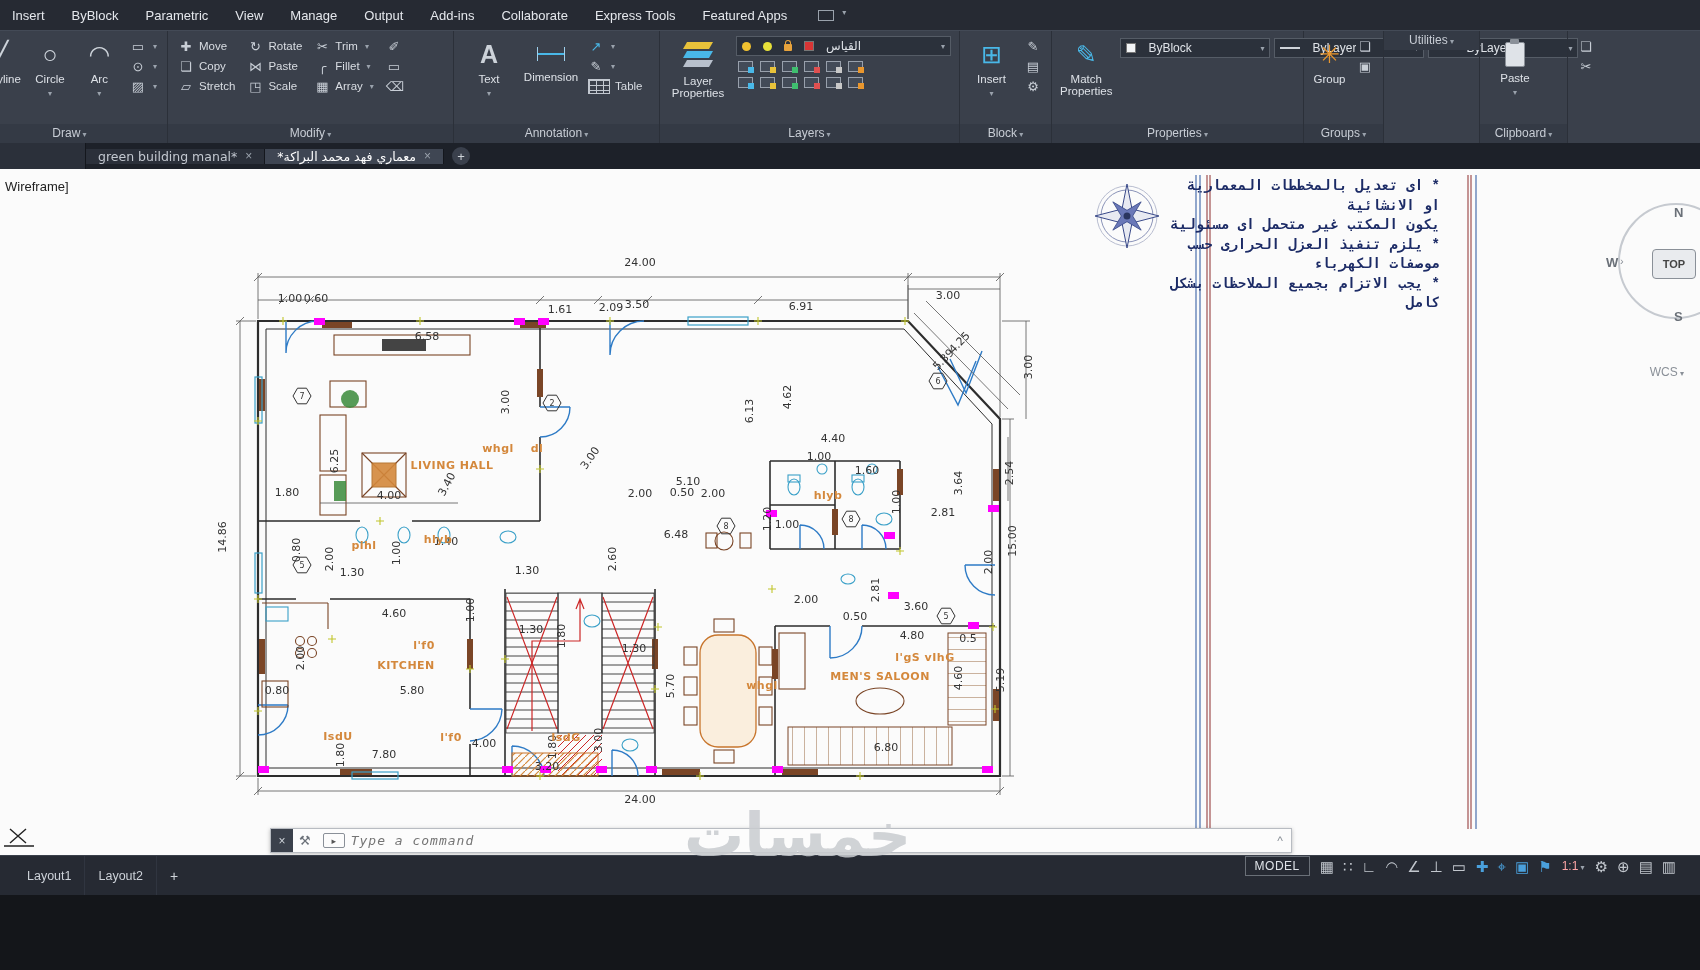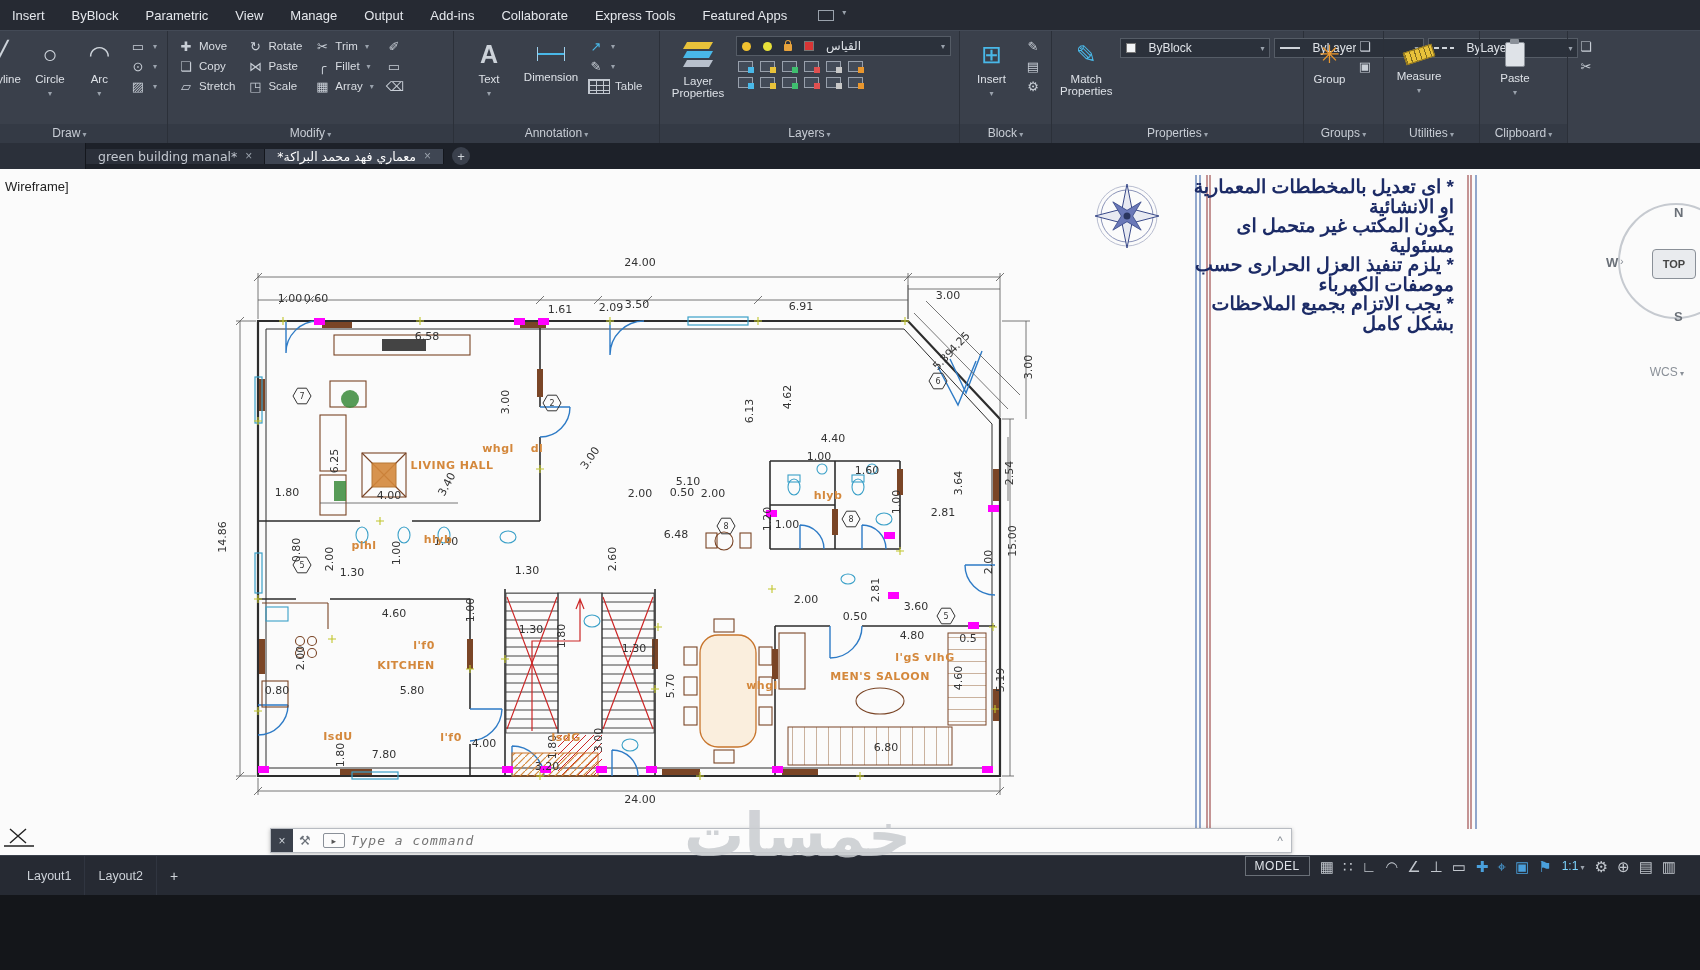--- a/index.html
+++ b/index.html
@@ -72,22 +72,22 @@
         font-size:12.5px;border-right:1px solid #14171d;white-space:nowrap}
   .ftab.active{background:#3f4653;color:#fff}
   .ftab-label{font-family:"DejaVu Sans",sans-serif}
   .ftab-close{color:#9aa2ac;font-size:12px;cursor:default}
   .ftab-add{width:18px;height:18px;border-radius:50%;background:#3a404c;color:#cfd4da;display:flex;
             align-items:center;justify-content:center;margin:auto 8px;font-size:13px}
 
   
   .canvas{position:absolute;left:0;top:169px;width:1700px;height:686px;background:#fbfbfb;overflow:hidden}
   .view-label{position:absolute;left:5px;top:10px;color:#222;font-size:13px}
-  .notes{position:absolute;right:246px;top:8px;width:270px;text-align:right;direction:rtl;color:#1c2b66;
-         font-family:Liberation Sans, sans-serif;font-size:19px;line-height:19.5px;font-weight:bold}
+  .notes{position:absolute;right:260px;top:8px;width:270px;text-align:right;direction:rtl;color:#1c2b66;
+         font-family:Liberation Mono, monospace;font-size:14px;line-height:19.5px;font-weight:bold}
   .viewcube{position:absolute;right:0;top:22px;width:110px;height:160px}
   .vc-ring{position:absolute;left:28px;top:12px;width:116px;height:116px;border:2px solid #c6cad0;border-radius:50%}
   .vc-letter{position:absolute;color:#6a7078;font-size:13px;font-weight:bold}
   .vc-n{left:84px;top:14px}.vc-w{left:16px;top:64px}.vc-s{left:84px;top:118px}
   .vc-arr{position:absolute;left:30px;top:64px;color:#8a9098;font-size:11px}
   .vc-top{position:absolute;left:62px;top:58px;width:44px;height:30px;background:#e9ebee;border:1px solid #8a9098;
           border-radius:4px;color:#444;font-size:11px;font-weight:bold;display:flex;align-items:center;justify-content:center}
   .wcs{position:absolute;right:16px;top:196px;color:#8a9098;font-size:12px}
   .wcs::after{content:" ▾";font-size:8px}
   .cmdbar{position:absolute;left:270px;top:659px;width:1022px;height:25px;background:rgba(252,252,252,.88);
@@ -128,21 +128,21 @@
   .bottombar{position:absolute;left:0;top:855px;width:1700px;height:40px;background:#262a33;display:flex;
              align-items:flex-start;border-top:1px solid #3a404b;z-index:10}
   .ltabs{display:flex;align-items:center;height:100%;padding-left:14px}
   .ltab{padding:0 13px;color:#cdd2d9;font-size:12.5px;height:100%;display:flex;align-items:center;border-right:1px solid #303540}
   .ltab.add{border:none;color:#cfd4da;font-size:14px}
   .statusbar{margin-left:auto;display:flex;align-items:center;gap:10px;padding-right:24px}
   .model-btn{color:#dfe3e8;border:1px solid #6a7078;padding:2px 9px;font-size:12px;letter-spacing:.5px}
   .sticons{display:flex;align-items:center;gap:9px}
   .sticon{color:#c2c7ce;font-size:15px;line-height:1}
   .sticon.blue{color:#4aa0dc}
-  .scale-btn{color:#7dd3fc;font-size:12px}
+  .scale-btn{color:#fca5a5;font-size:12px}
   .scale-btn::after{content:" ▾";font-size:8px;color:#9aa2ac}
   .bottomfill{position:absolute;left:0;top:895px;width:1700px;height:75px;background:#14161a}
 </style>
 </head>
 <body>
 
 <div id="app">
 
   <div class="menubar">
     <span id="menu-items" style="display:flex;gap:27px">
@@ -372,26 +372,20 @@
             </div>
           <div class="tool-sm">
               <span class="ic">▣</span>
             </div>
         </div>
       </div>
       <div class="panel-label">Groups</div>
     </div>
 
     <div class="panel" style="width:96px">
-      <div class="panel-body">
-        <div class="tool-lg dd">
-          <span class="ruler-ic"></span>
-          <span>Measure</span>
-        </div>
-      </div>
       <div class="panel-label">Utilities</div>
     </div>
 
     <div class="panel" style="width:88px">
       <div class="panel-body">
         <div class="tool-lg dd">
           <span class="paste-ic"></span>
           <span>Paste</span>
         </div>
       </div>

